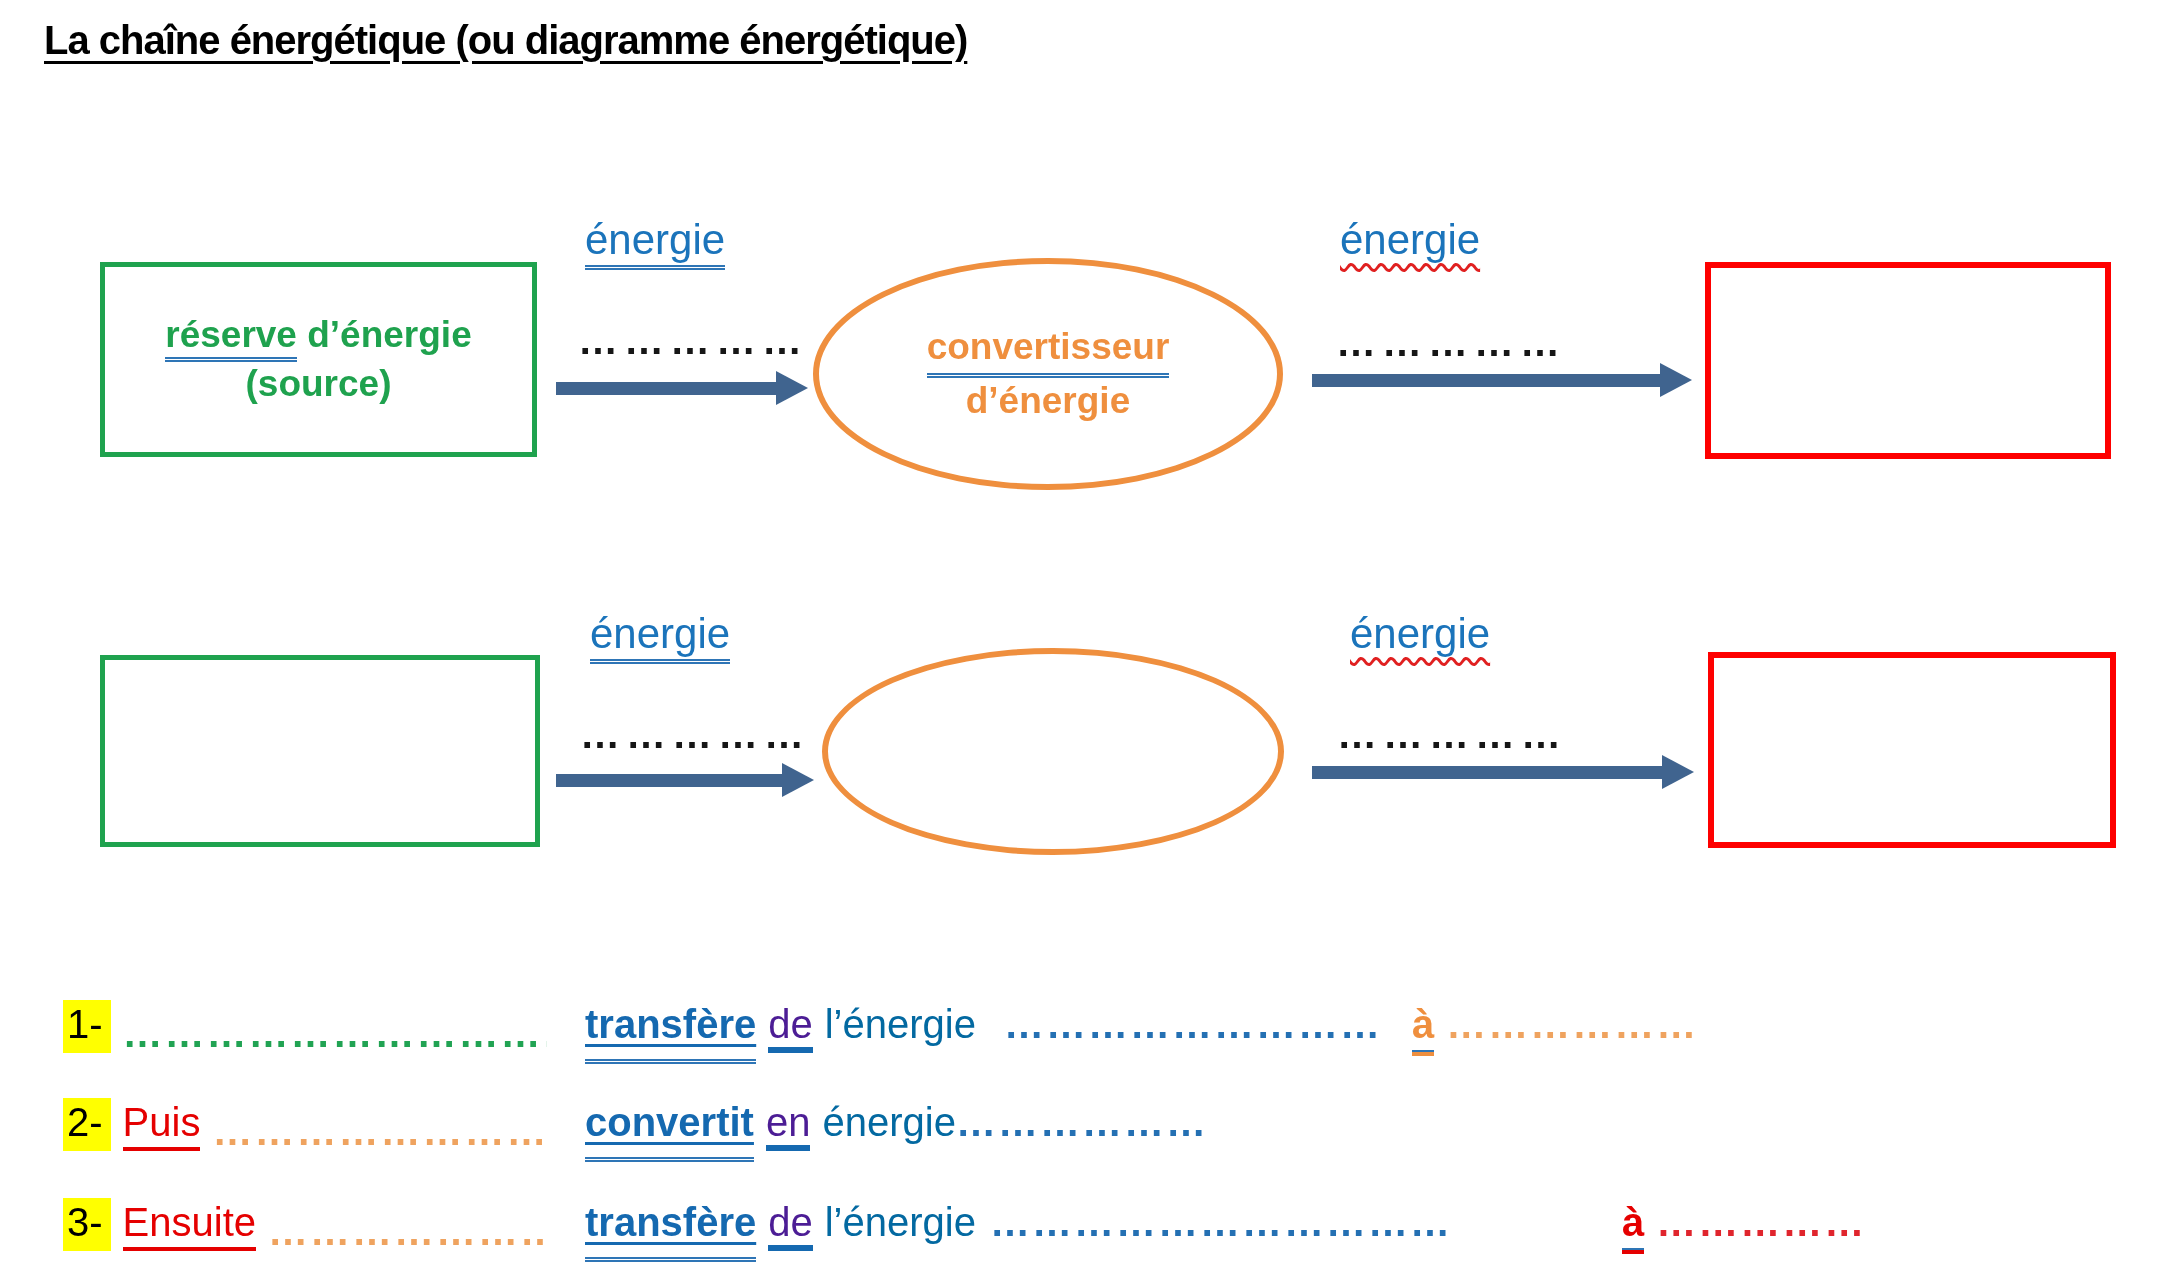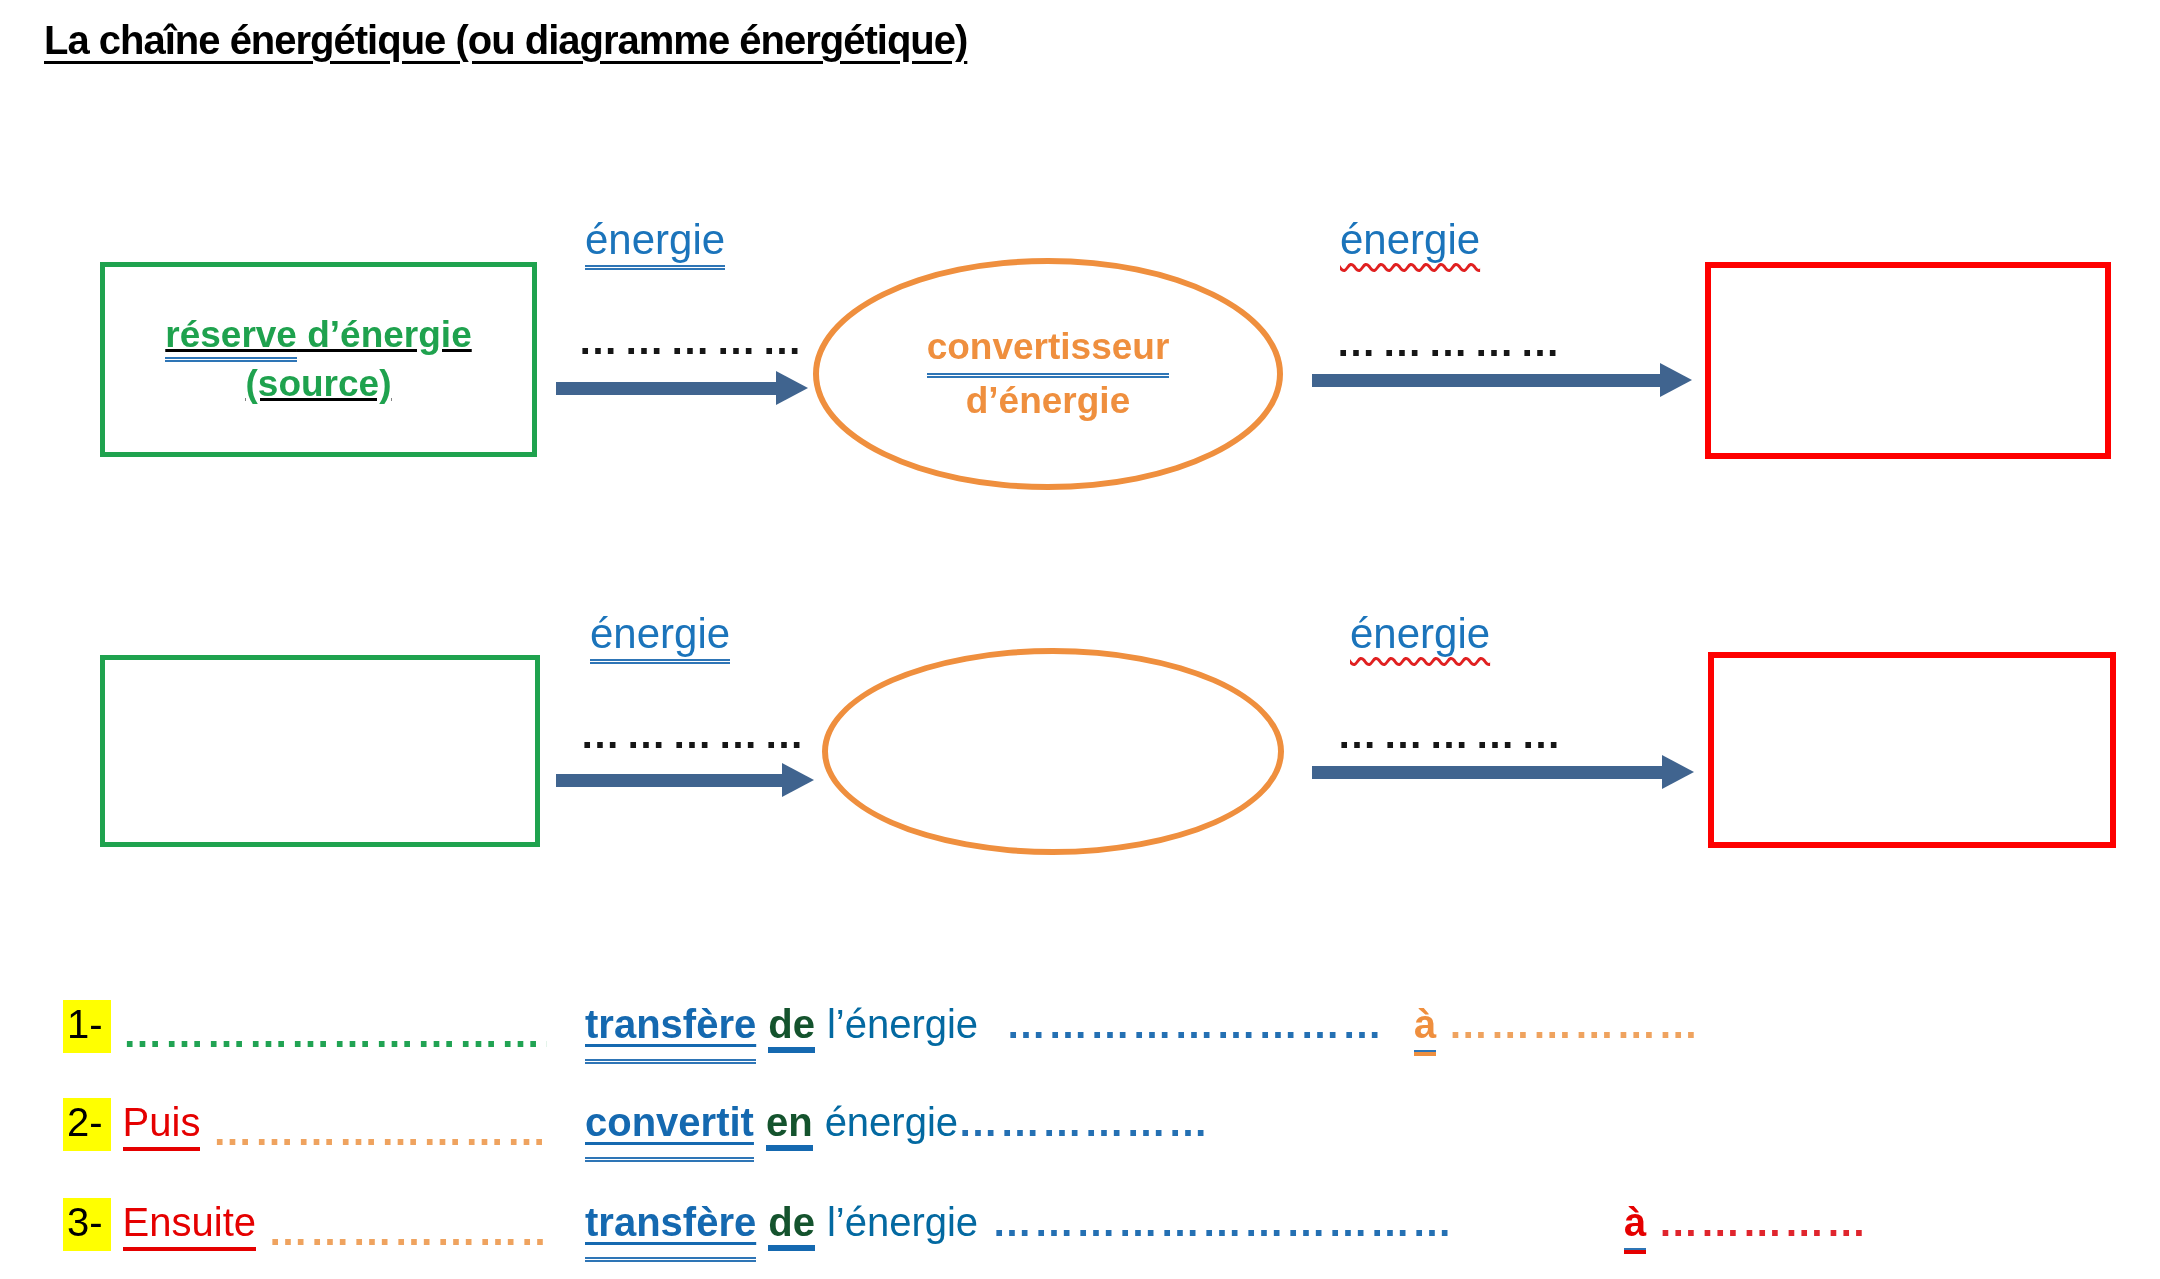--- a/index.html
+++ b/index.html
@@ -19,21 +19,21 @@
     font-weight: bold;
     letter-spacing: -1px;
     color: #000000;
     text-decoration: underline;
     text-decoration-thickness: 3px;
     text-underline-offset: 7px;
   }
 
   
   .gbox { position: absolute; border: 5px solid #1fa24e; background: #fff;
-          display: flex; align-items: center; justify-content: center; text-decoration: underline; }
+          display: flex; align-items: center; justify-content: center; }
   .gbox.r1 { left: 100px; top: 262px; width: 437px; height: 195px; }
   .gbox.r2 { left: 100px; top: 655px; width: 440px; height: 192px; }
 
   .rbox { position: absolute; border: 6px solid #fe0000; background: #fff; }
   .rbox.r1 { left: 1705px; top: 262px; width: 406px; height: 197px; }
   .rbox.r2 { left: 1708px; top: 652px; width: 408px; height: 196px; }
 
   .oellipse { position: absolute; border: 6px solid #ef8f3e; border-radius: 50%;
               background: #fff; display: flex; align-items: center; justify-content: center; }
   .oellipse.r1 { left: 813px; top: 258px; width: 470px; height: 232px; }
@@ -79,21 +79,21 @@
            flex: none; }
   .leadword { color: #e50000; border-bottom: 4px solid #e50000; padding-bottom: 2px;
               margin-right: 12px; flex: none; }
   .dots-fill { flex: 1; overflow: hidden; white-space: nowrap; font-weight: bold;
                letter-spacing: 2px; position: relative; top: 9px; }
   .dots { font-weight: bold; letter-spacing: 2px; white-space: nowrap; }
 
   .verb { color: #1569b0; font-weight: bold;
           text-decoration: underline; text-decoration-thickness: 3px; text-underline-offset: 6px;
           border-bottom: 5px double #2e75b6; padding-bottom: 12px; }
-  .prep { color: #14532d; font-weight: bold; border-bottom: 6px solid #1569b0; }
+  .prep { color: #4c1d95; font-weight: normal; border-bottom: 6px solid #1569b0; }
   .obj  { color: #0369a1; }
   .toword { font-weight: bold; border-bottom: 2px solid #2e75b6; padding-bottom: 3px; }
   .toword.orange { color: #ef8f3e; box-shadow: 0 4px 0 0 #ef8f3e; }
   .toword.redc   { color: #e50000; box-shadow: 0 4px 0 0 #e50000; }
 
   .c-green  { color: #21a353; }
   .c-orange { color: #efa35f; }
   .c-blue   { color: #2470b3; }
   .c-red    { color: #e0252d; }
 

